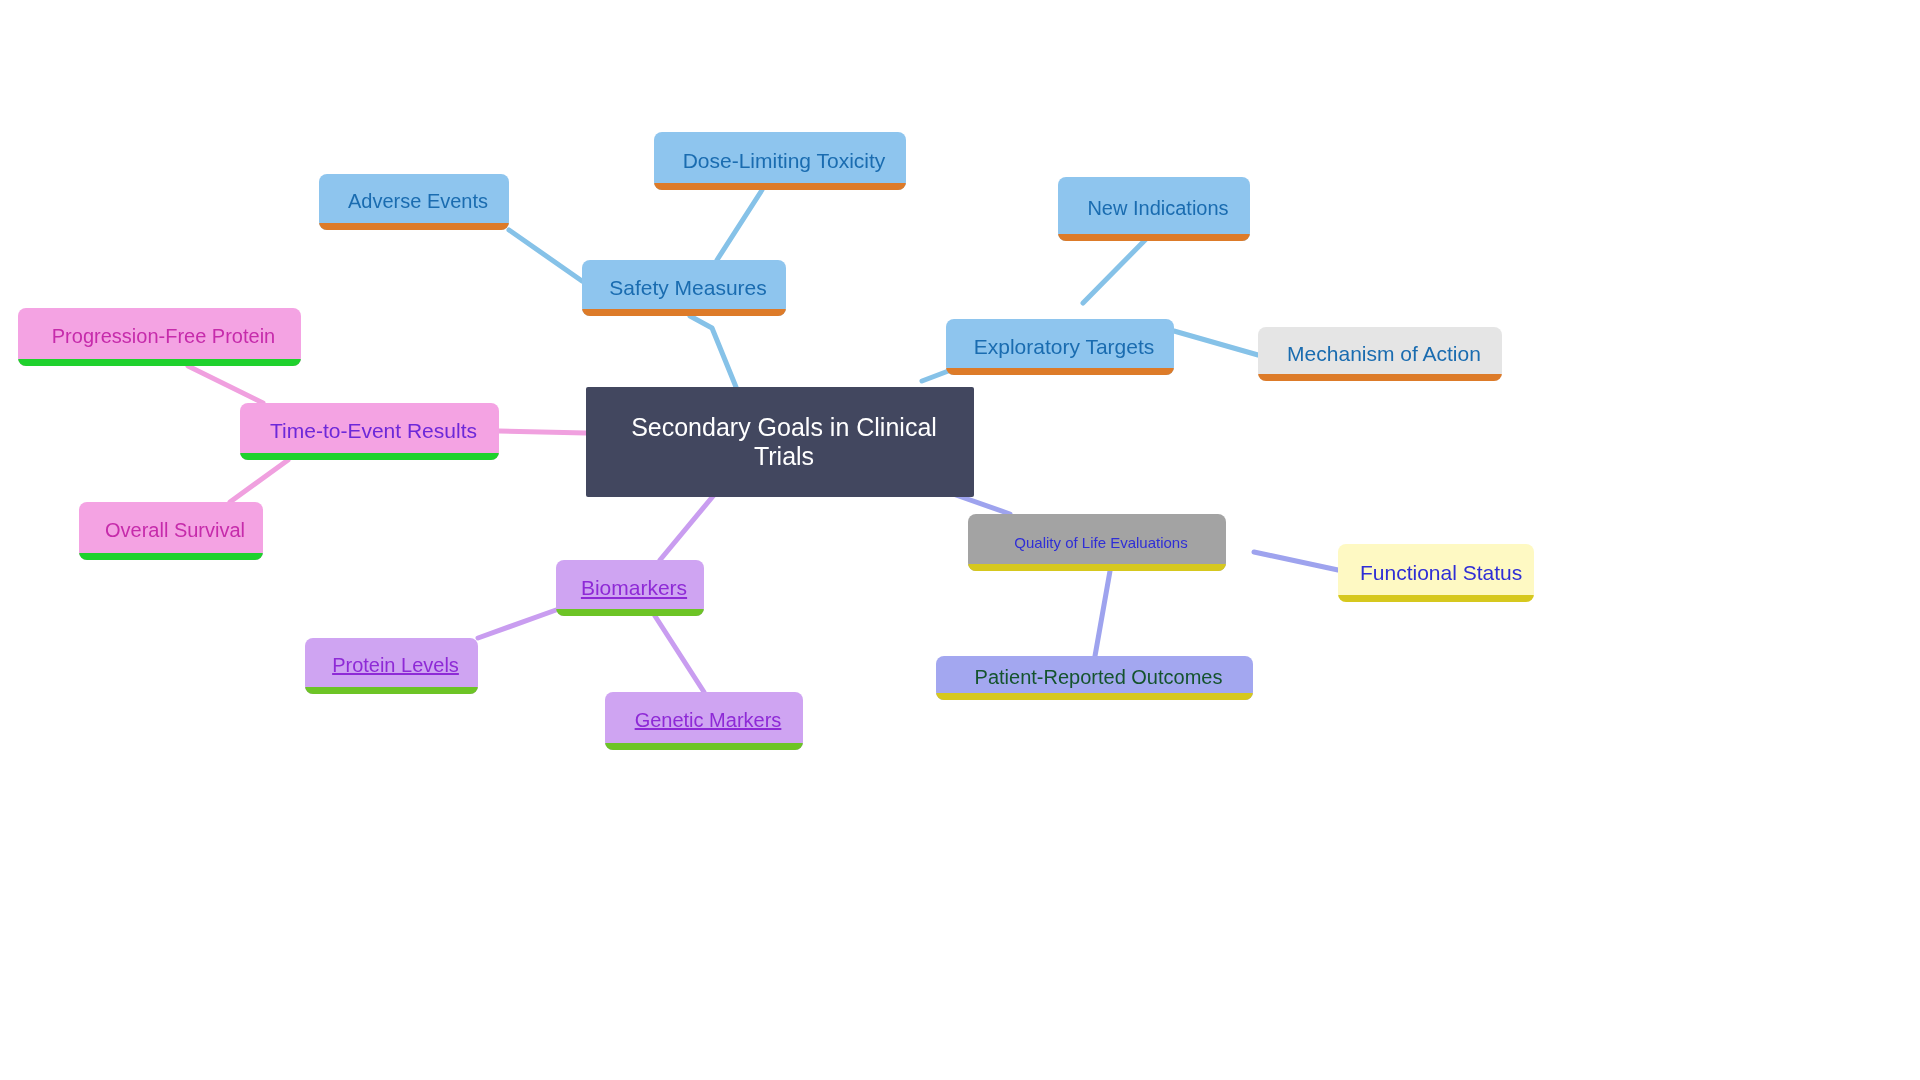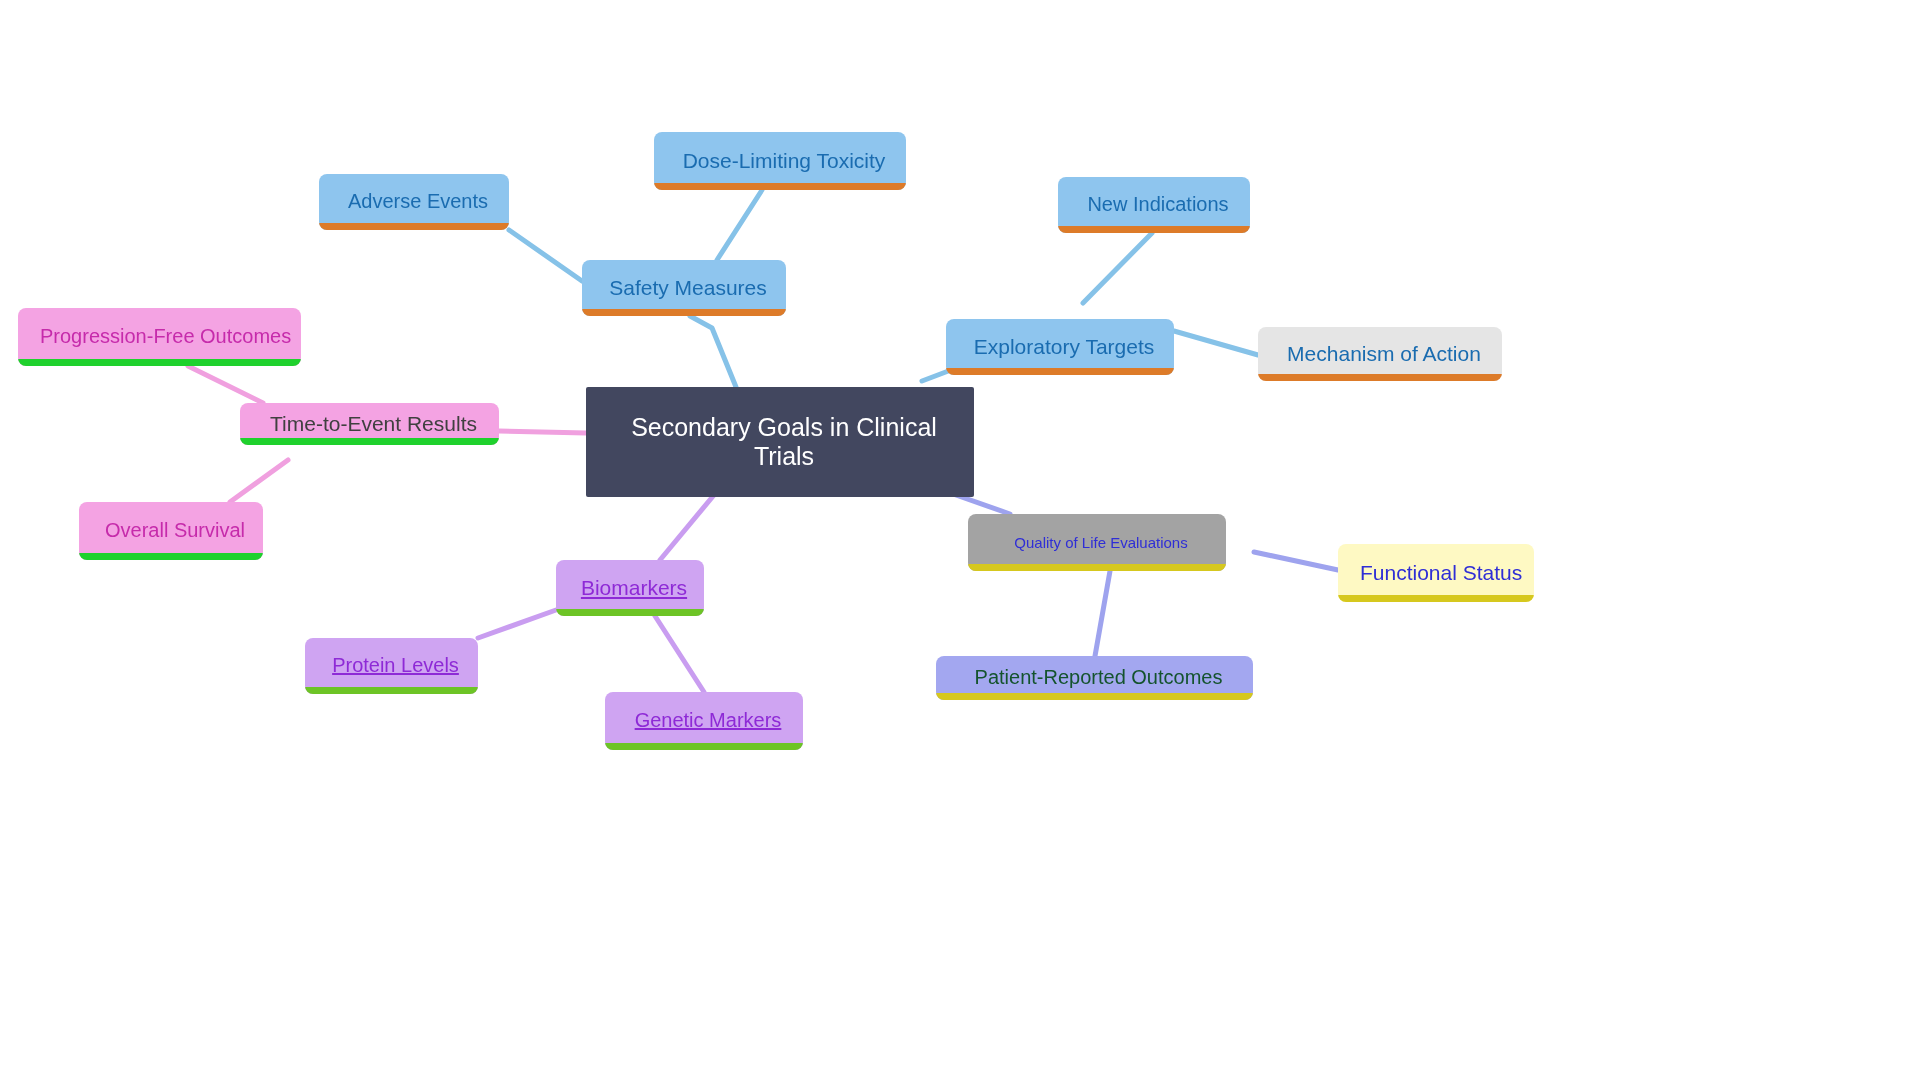--- a/index.html
+++ b/index.html
@@ -97,34 +97,34 @@
         <span class="underline" style="background: rgb(221, 123, 41);"></span>
       </div>
       <div class="node theme-blue" style="left: 654px; top: 132px; width: 252px; height: 58px; font-size: 21px; background: rgb(142, 197, 238); color: rgb(26, 108, 176);">
         <span class="label">Dose-Limiting Toxicity</span>
         <span class="underline" style="background: rgb(221, 123, 41);"></span>
       </div>
       <div class="node theme-blue" style="left: 946px; top: 303px; width: 228px; height: 56px; font-size: 21px; background: rgb(142, 197, 238); color: rgb(26, 108, 176); margin-top: 16px;">
         <span class="label">Exploratory Targets</span>
         <span class="underline" style="background: rgb(221, 123, 41);"></span>
       </div>
-      <div class="node theme-blue" style="left: 1058px; top: 177px; width: 192px; height: 56px; font-size: 20px; background: rgb(142, 197, 238); color: rgb(26, 108, 176);">
+      <div class="node theme-blue" style="left: 1058px; top: 177px; width: 192px; height: 64px; font-size: 20px; background: rgb(142, 197, 238); color: rgb(26, 108, 176);">
         <span class="label">New Indications</span>
         <span class="underline" style="background: rgb(221, 123, 41);"></span>
       </div>
       <div class="node theme-blue" style="left: 1258px; top: 327px; width: 244px; height: 54px; font-size: 21px; background: #e5e5e5; color: rgb(26, 108, 176);">
         <span class="label">Mechanism of Action</span>
         <span class="underline" style="background: rgb(221, 123, 41);"></span>
       </div>
-      <div class="node theme-pink" style="left: 240px; top: 403px; width: 259px; height: 42px; font-size: 21px; background: rgb(244, 163, 227); color: #404040;">
+      <div class="node theme-pink" style="left: 240px; top: 403px; width: 259px; height: 57px; font-size: 21px; background: rgb(244, 163, 227); color: #6d28d9;">
         <span class="label">Time-to-Event Results</span>
         <span class="underline" style="background: rgb(31, 209, 45);"></span>
       </div>
       <div class="node theme-pink" style="left: 18px; top: 308px; width: 283px; height: 58px; font-size: 20px; background: rgb(244, 163, 227); color: rgb(198, 43, 171);">
-        <span class="label">Progression-Free Outcomes</span>
+        <span class="label">Progression-Free Protein</span>
         <span class="underline" style="background: rgb(31, 209, 45);"></span>
       </div>
       <div class="node theme-pink" style="left: 79px; top: 502px; width: 184px; height: 58px; font-size: 20px; background: rgb(244, 163, 227); color: rgb(198, 43, 171);">
         <span class="label">Overall Survival</span>
         <span class="underline" style="background: rgb(31, 209, 45);"></span>
       </div>
       <div class="node theme-purple" style="left: 556px; top: 560px; width: 148px; height: 56px; font-size: 21px; background: rgb(207, 164, 242); color: rgb(142, 42, 214);">
         <span class="label">Biomarkers</span>
         <span class="underline" style="background: rgb(109, 196, 38);"></span>
       </div>

